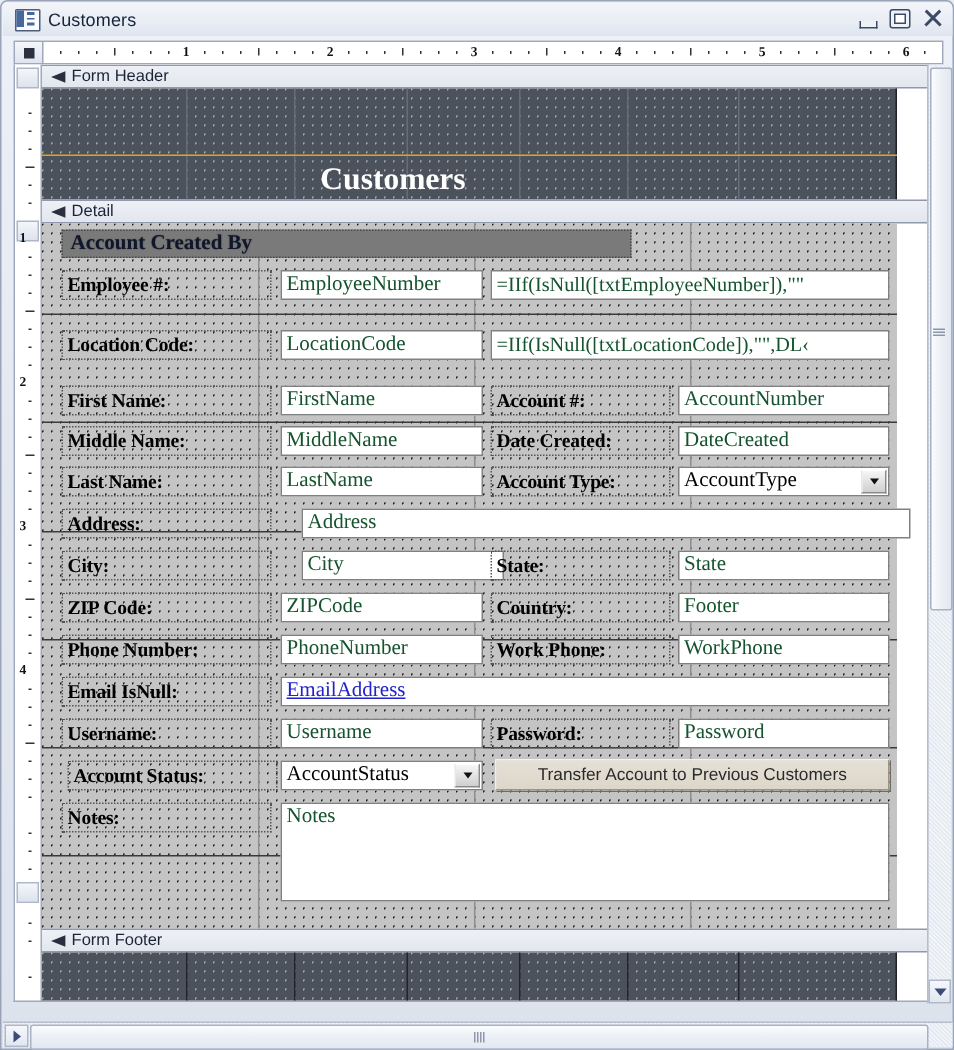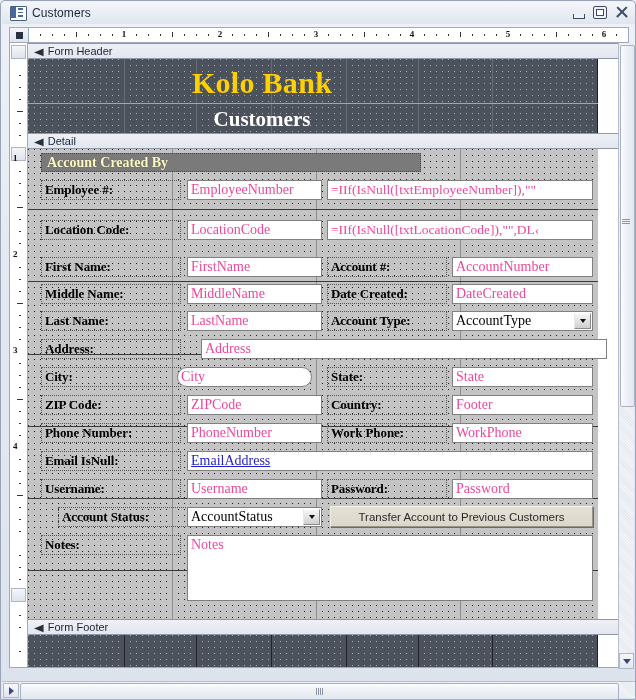--- a/index.html
+++ b/index.html
@@ -163,21 +163,21 @@
     color:#000;
     background:transparent;
     border:1px dotted #555;
     display:flex; align-items:center;
     padding-left:3px;
     letter-spacing:-0.1px;
   }
   .txt {
     font-family:"Liberation Serif", serif;
     font-size:14px;
-    color:#ec4899;
+    color:#14532d;
     background:#ffffff;
     border:1px solid #808080;
     display:flex; align-items:center;
     padding-left:3px;
   }
   .txt.small { font-size:13.5px; }
   .txt.link { color:#2222cc; text-decoration:underline; }
   .txt.multiline { align-items:flex-start; padding-top:1px; }
 
   .combo {
@@ -199,21 +199,21 @@
   .combo .arrowbox i{
     display:block; width:0;height:0;
     border-left:3.5px solid transparent; border-right:3.5px solid transparent;
     border-top:4px solid #111;
   }
 
   .hdr-band {
     background:#7a7a7a;
     font-family:"Liberation Serif", serif;
     font-weight:bold; font-size:14px;
-    color:#fef9c3;
+    color:#0f172a;
     display:flex; align-items:center; padding-left:5px;
     border:1px dotted #4a4a4a;
     text-shadow: 0 0 1px rgba(0,0,0,.4);
   }
 
   .bank-title {
     font-family:"Liberation Serif", serif;
     font-weight:bold;
     font-size:30px;
     color:#ffd000;
@@ -432,21 +432,20 @@
 
     <div class="dark-canvas" style="left:0; top:16px; width:570px; height:74px;">
       <span class="dgridline soft" style="left:96px;"></span>
       <span class="dgridline soft" style="left:168px;"></span>
       <span class="dgridline soft" style="left:243px;"></span>
       <span class="dgridline soft" style="left:318px;"></span>
       <span class="dgridline soft" style="left:390px;"></span>
       <span class="dgridline soft" style="left:464px;"></span>
       <span class="gold-rule" style="left:0; top:44px; width:570px;"></span>
 
-      <div class="ctl bank-title" style="left:146px; top:4px; width:176px; height:40px;">Kolo Bank</div>
       <div class="ctl bank-sub" style="left:146px; top:47px; width:176px; height:26px;">Customers</div>
     </div>
 
     <div class="sec-bar" style="top:90px;">
       <span class="sec-arrow">◀</span>
       <span>Detail</span>
     </div>
 
     <div id="detail-canvas" style="left:0; top:106px; width:570px; height:470px;">
 
@@ -487,21 +486,21 @@
         <span>AccountType</span>
         <span class="arrowbox">
             <i></i>
           </span>
       </div>
 
       <div class="ctl lbl" style="left:13px; top:190px; width:140px; height:20px;">Address:</div>
       <div class="ctl txt" style="left:173px; top:190px; width:406px; height:20px;">Address</div>
 
       <div class="ctl lbl" style="left:13px; top:218px; width:140px; height:20px;">City:</div>
-      <div class="ctl txt" style="left:149px; top:218px; width:135px; height:20px;border-radius:10px;">City</div>
+      <div class="ctl txt" style="left:173px; top:218px; width:135px; height:20px;">City</div>
       <div class="ctl lbl" style="left:299px; top:218px; width:120px; height:20px;">State:</div>
       <div class="ctl txt" style="left:424px; top:218px; width:141px; height:20px;">State</div>
 
       <div class="ctl lbl" style="left:13px; top:246px; width:140px; height:20px;">ZIP Code:</div>
       <div class="ctl txt" style="left:159px; top:246px; width:135px; height:20px;">ZIPCode</div>
       <div class="ctl lbl" style="left:299px; top:246px; width:120px; height:20px;">Country:</div>
       <div class="ctl txt" style="left:424px; top:246px; width:141px; height:20px;">Footer</div>
 
       <div class="ctl lbl" style="left:13px; top:274px; width:140px; height:20px;">Phone Number:</div>
       <div class="ctl txt" style="left:159px; top:274px; width:135px; height:20px;">PhoneNumber</div>
@@ -509,21 +508,21 @@
       <div class="ctl txt" style="left:424px; top:274px; width:141px; height:20px;">WorkPhone</div>
 
       <div class="ctl lbl" style="left:13px; top:302px; width:140px; height:20px;">Email IsNull:</div>
       <div class="ctl txt link" style="left:159px; top:302px; width:406px; height:20px;">EmailAddress</div>
 
       <div class="ctl lbl" style="left:13px; top:330px; width:140px; height:20px;">Username:</div>
       <div class="ctl txt" style="left:159px; top:330px; width:135px; height:20px;">Username</div>
       <div class="ctl lbl" style="left:299px; top:330px; width:120px; height:20px;">Password:</div>
       <div class="ctl txt" style="left:424px; top:330px; width:141px; height:20px;">Password</div>
 
-      <div class="ctl lbl" style="left:30px; top:358px; width:140px; height:20px;">Account Status:</div>
+      <div class="ctl lbl" style="left:17px; top:358px; width:140px; height:20px;">Account Status:</div>
       <div class="ctl combo" style="left:159px; top:358px; width:135px; height:20px;">
         <span>AccountStatus</span>
         <span class="arrowbox">
             <i></i>
           </span>
       </div>
       <div class="ctl btn-ctl" style="left:302px; top:357px; width:263px; height:21px;">Transfer Account to Previous Customers</div>
 
       <div class="ctl lbl" style="left:13px; top:386px; width:140px; height:20px;">Notes:</div>
       <div class="ctl txt multiline" style="left:159px; top:386px; width:406px; height:66px;">Notes</div>

